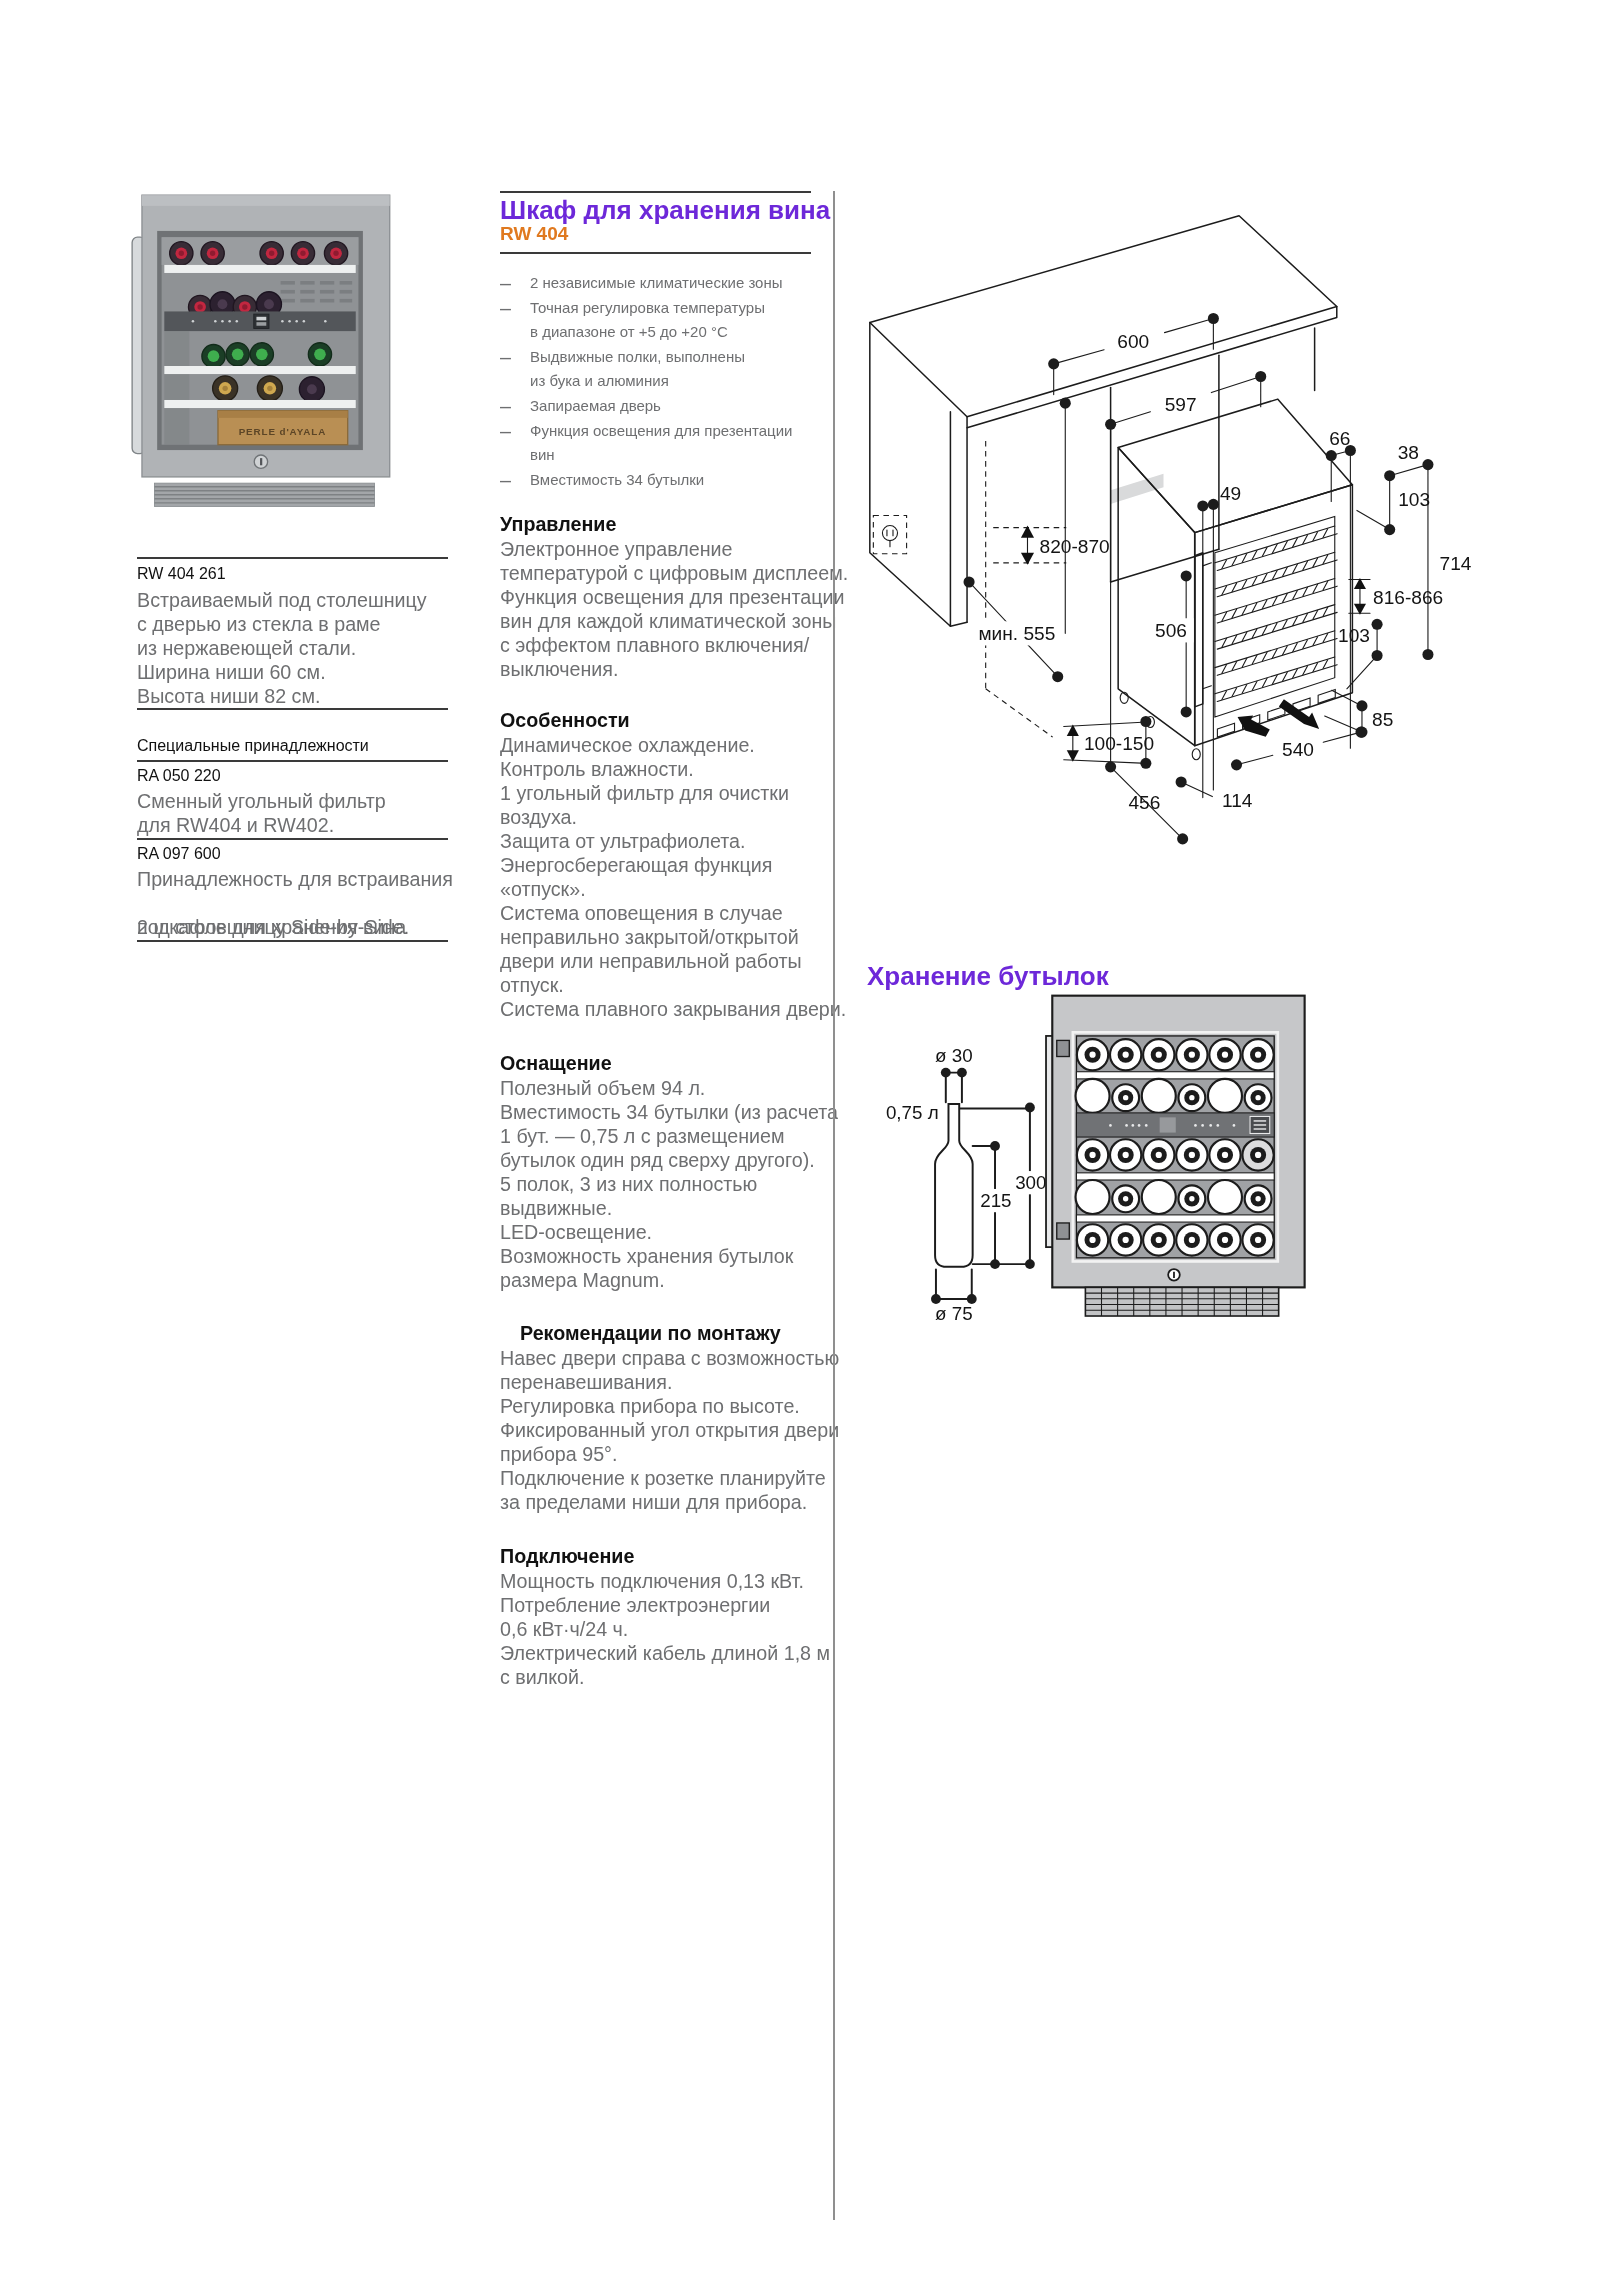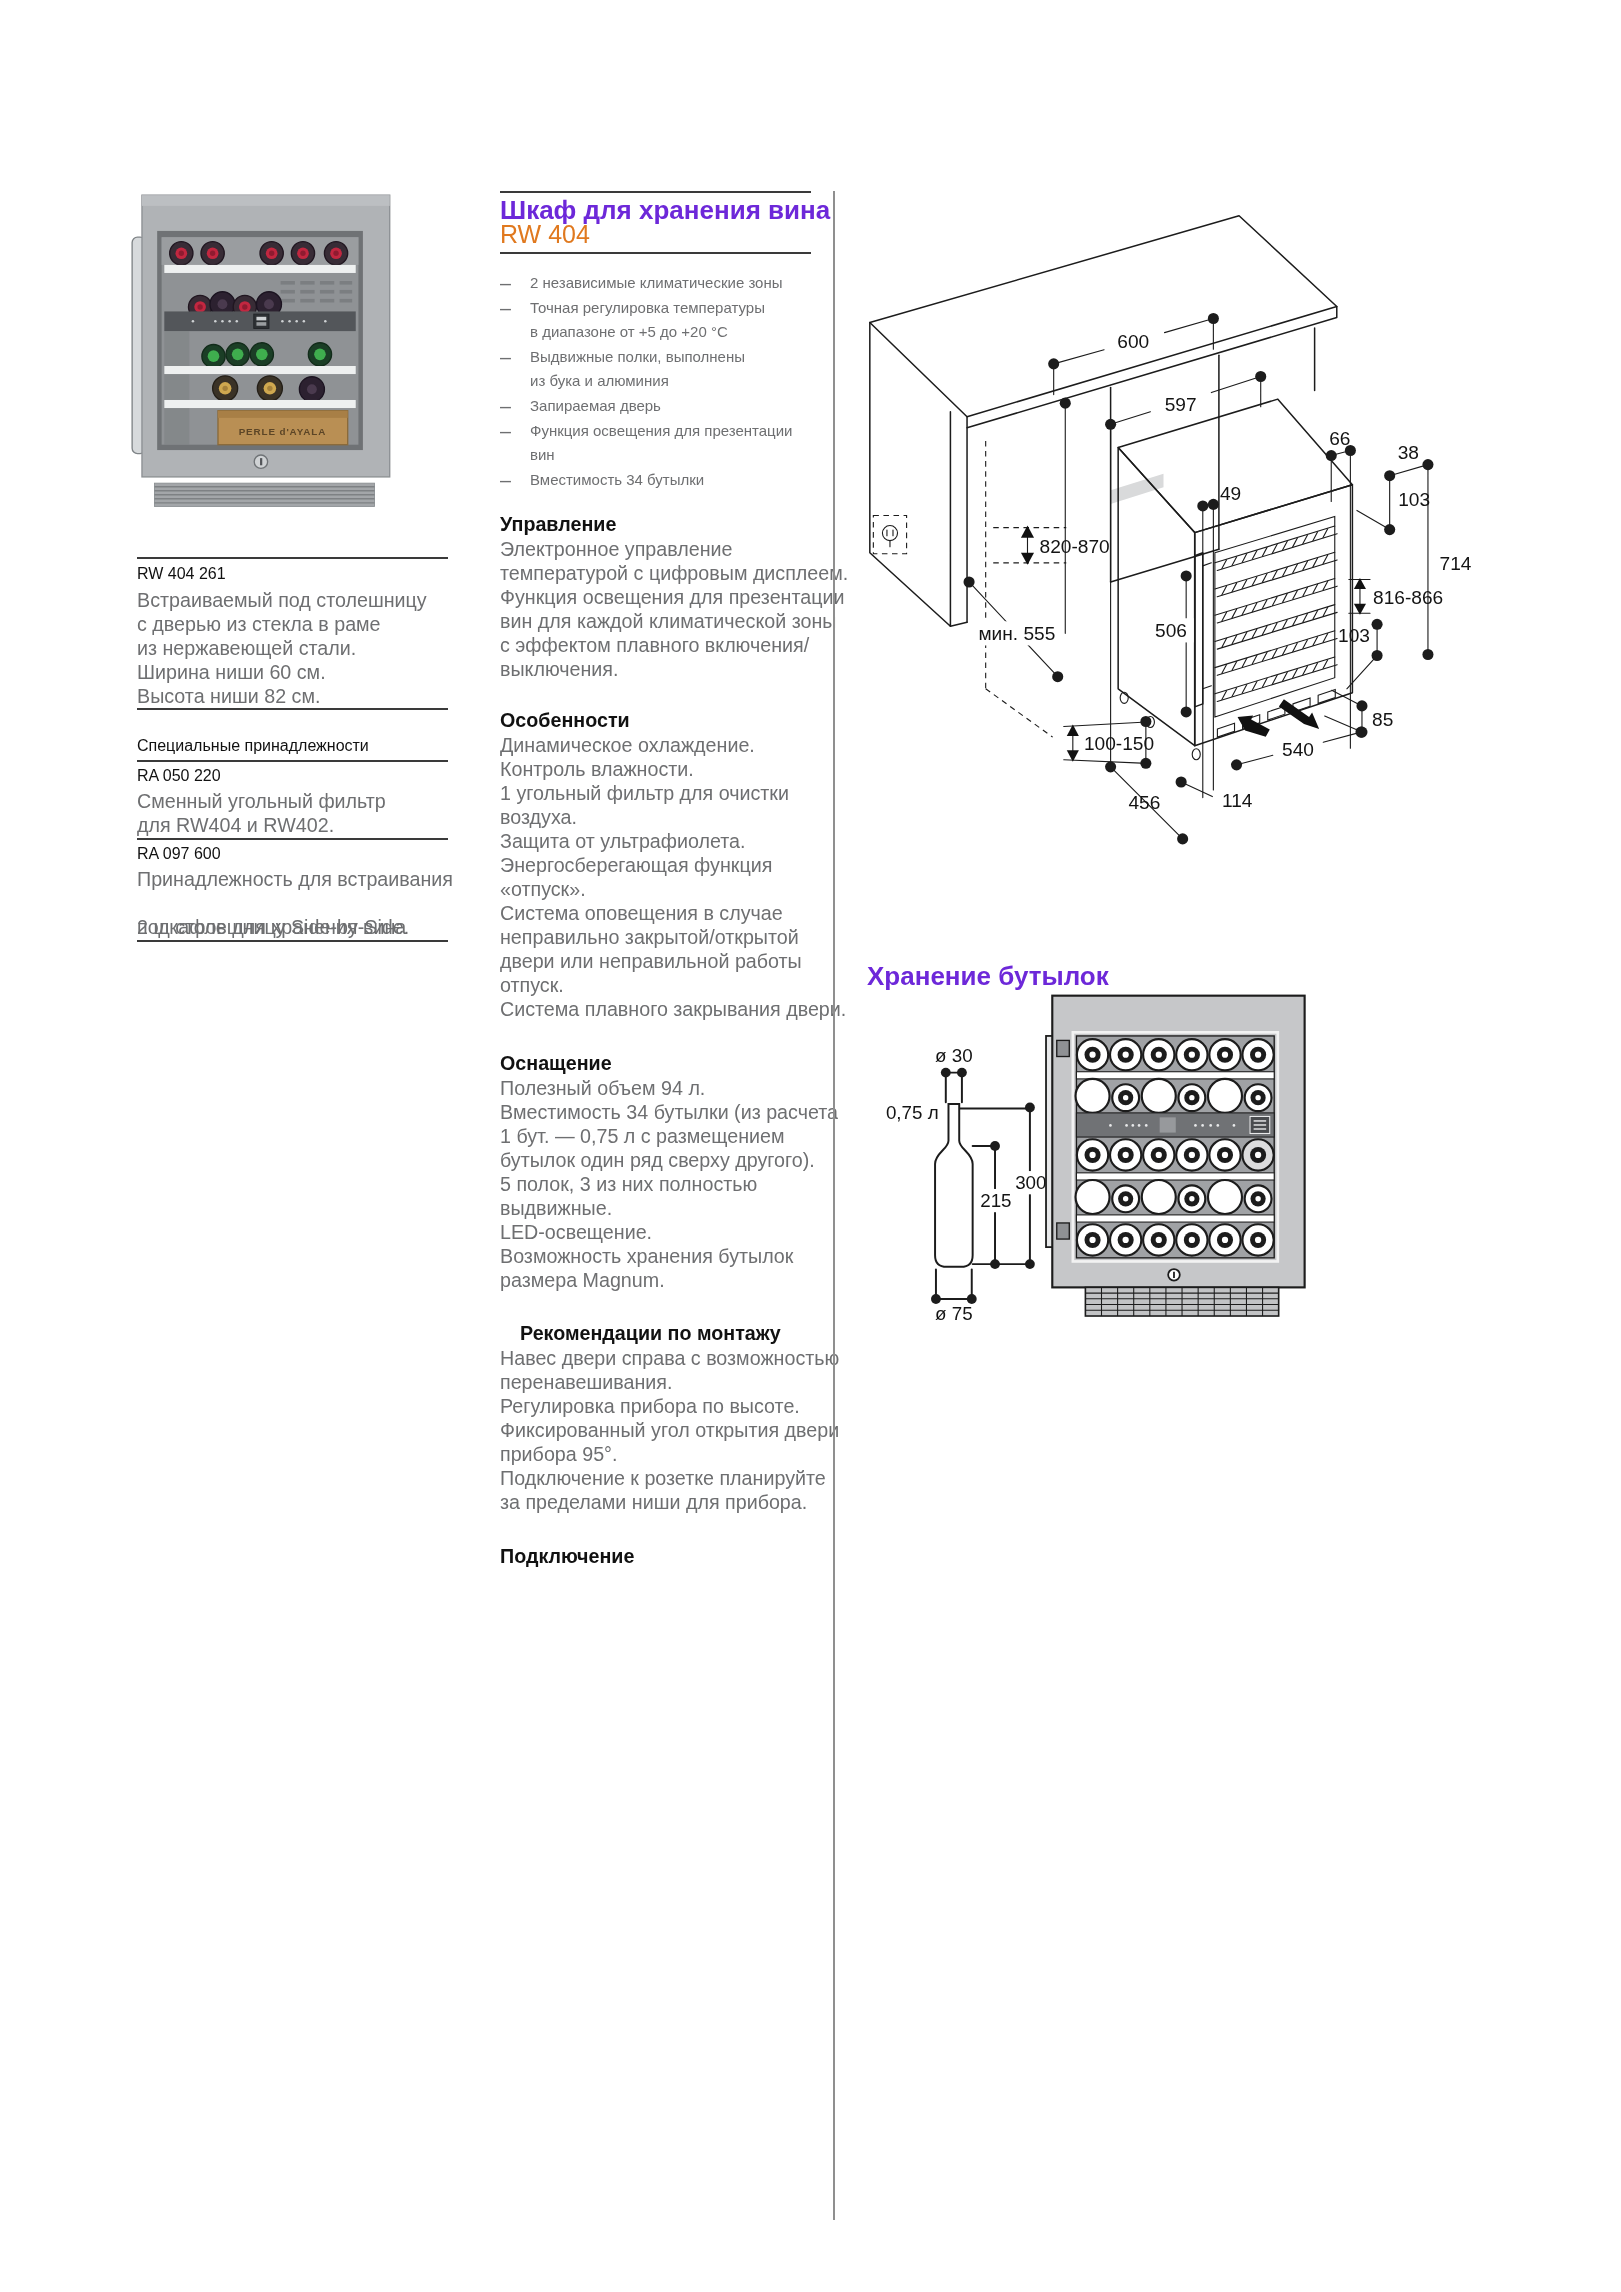--- a/index.html
+++ b/index.html
@@ -2,21 +2,21 @@
 <html style="font-size:14.3px"><head>
 <meta charset="utf-8">
 <style>
   html,body{margin:0;padding:0;background:#fff;}
   .page{position:relative;width:1621px;height:2293px;background:#fff;overflow:hidden;
         font-family:"Liberation Sans", sans-serif;color:#161616;}
   .abs{position:absolute;}
   .rule{position:absolute;height:1.8px;background:#3a3a3a;}
   .vdivider{position:absolute;width:1.8px;background:#8f8f8f;}
   .h1{font-size:26px;font-weight:bold;color:#6d28d9;line-height:24px;white-space:nowrap;}
-  .model-orange{font-size:25px;font-weight:normal;line-height:24px;white-space:nowrap;}
+  .model-orange{font-size:19px;font-weight:bold;line-height:24px;white-space:nowrap;}
   .code{font-size:16px;font-weight:normal;color:#111;line-height:24px;white-space:nowrap;}
   .body-line{font-size:19.7px;color:#6e6f71;line-height:24px;white-space:nowrap;}
   .sec-title{font-size:19.7px;font-weight:bold;color:#111;line-height:25px;white-space:nowrap;}
   .feat-row{display:flex;line-height:24.6px;}
   .feat-dash{width:30px;flex:0 0 30px;font-size:19.7px;color:#6e6f71;}
   .feat-text{font-size:15px;color:#6e6f71;white-space:nowrap;}
   
   .ln{stroke:#1c1c1c;stroke-width:3;fill:none;stroke-linecap:round;stroke-linejoin:round;}
   .thin{stroke:#1c1c1c;stroke-width:2.2;fill:none;stroke-linecap:round;}
   .dash{stroke:#1c1c1c;stroke-width:2.2;fill:none;stroke-dasharray:11 9;}
@@ -248,20 +248,27 @@
     <div class="body-line">Навес двери справа с возможностью</div>
     <div class="body-line">перенавешивания.</div>
     <div class="body-line">Регулировка прибора по высоте.</div>
     <div class="body-line">Фиксированный угол открытия двери</div>
     <div class="body-line">прибора 95°.</div>
     <div class="body-line">Подключение к розетке планируйте</div>
     <div class="body-line">за пределами ниши для прибора.</div>
   </div>
 
   <div class="abs sec-title" style="left:500px;top:1544px;">Подключение</div>
+  <div class="abs" style="left:500px;top:1569px;">
+    <div class="body-line">Мощность подключения 0,13 кВт.</div>
+    <div class="body-line">Потребление электроэнергии</div>
+    <div class="body-line">0,6 кВт·ч/24 ч.</div>
+    <div class="body-line">Электрический кабель длиной 1,8 м</div>
+    <div class="body-line">с вилкой.</div>
+  </div>
 
   <div class="vdivider" style="left:833px;top:191px;height:2029px;"></div>
 
   <svg class="abs" style="left:842px;top:179px;" width="779" height="743" viewBox="0 0 1546 1475">
 
     <g>
       <path class="ln" fill="#ffffff" d="M248,472 L55,285 L788,73 L982,253 Z"></path>
       <path class="ln" d="M248,472 L248,494 L982,275 L982,253"></path>
       <path class="ln" d="M55,285 L55,742 L215,888 L215,462"></path>
       <line class="ln" x1="248" y1="494" x2="248" y2="880"></line>

